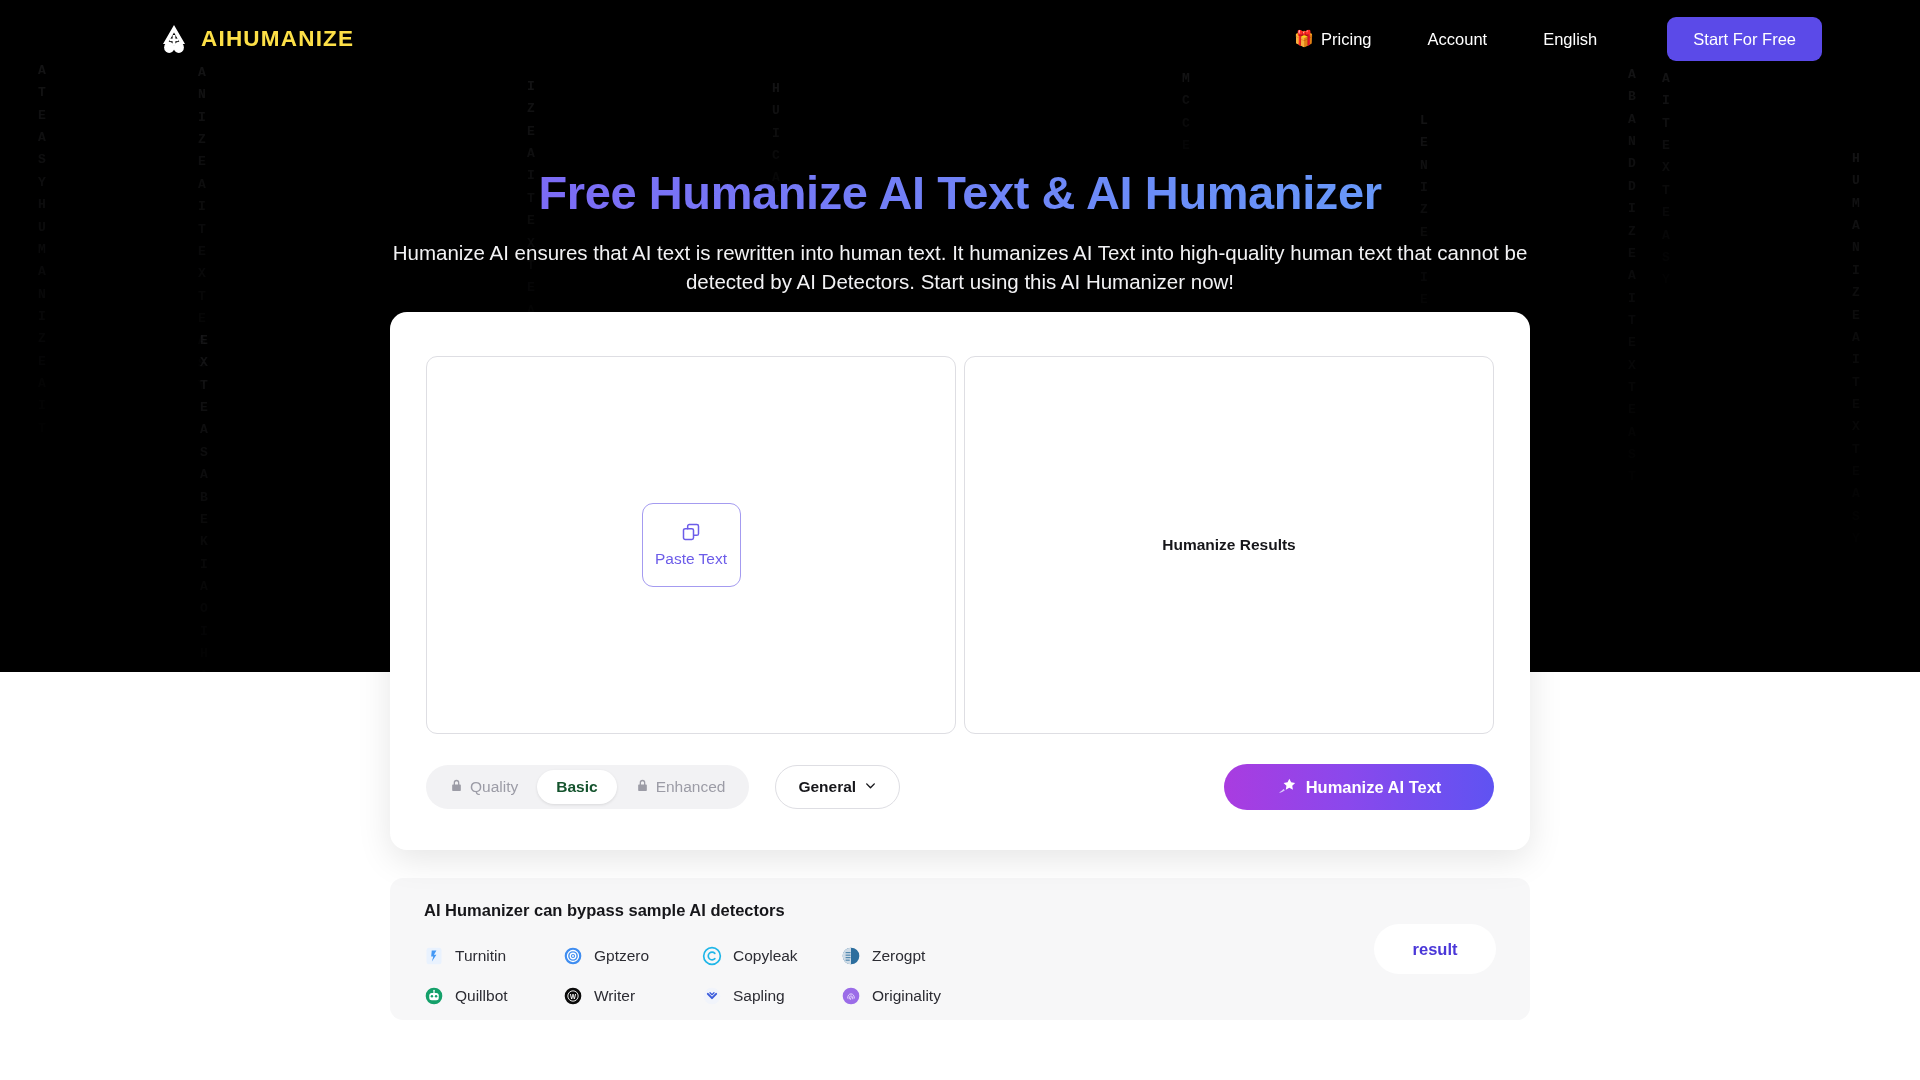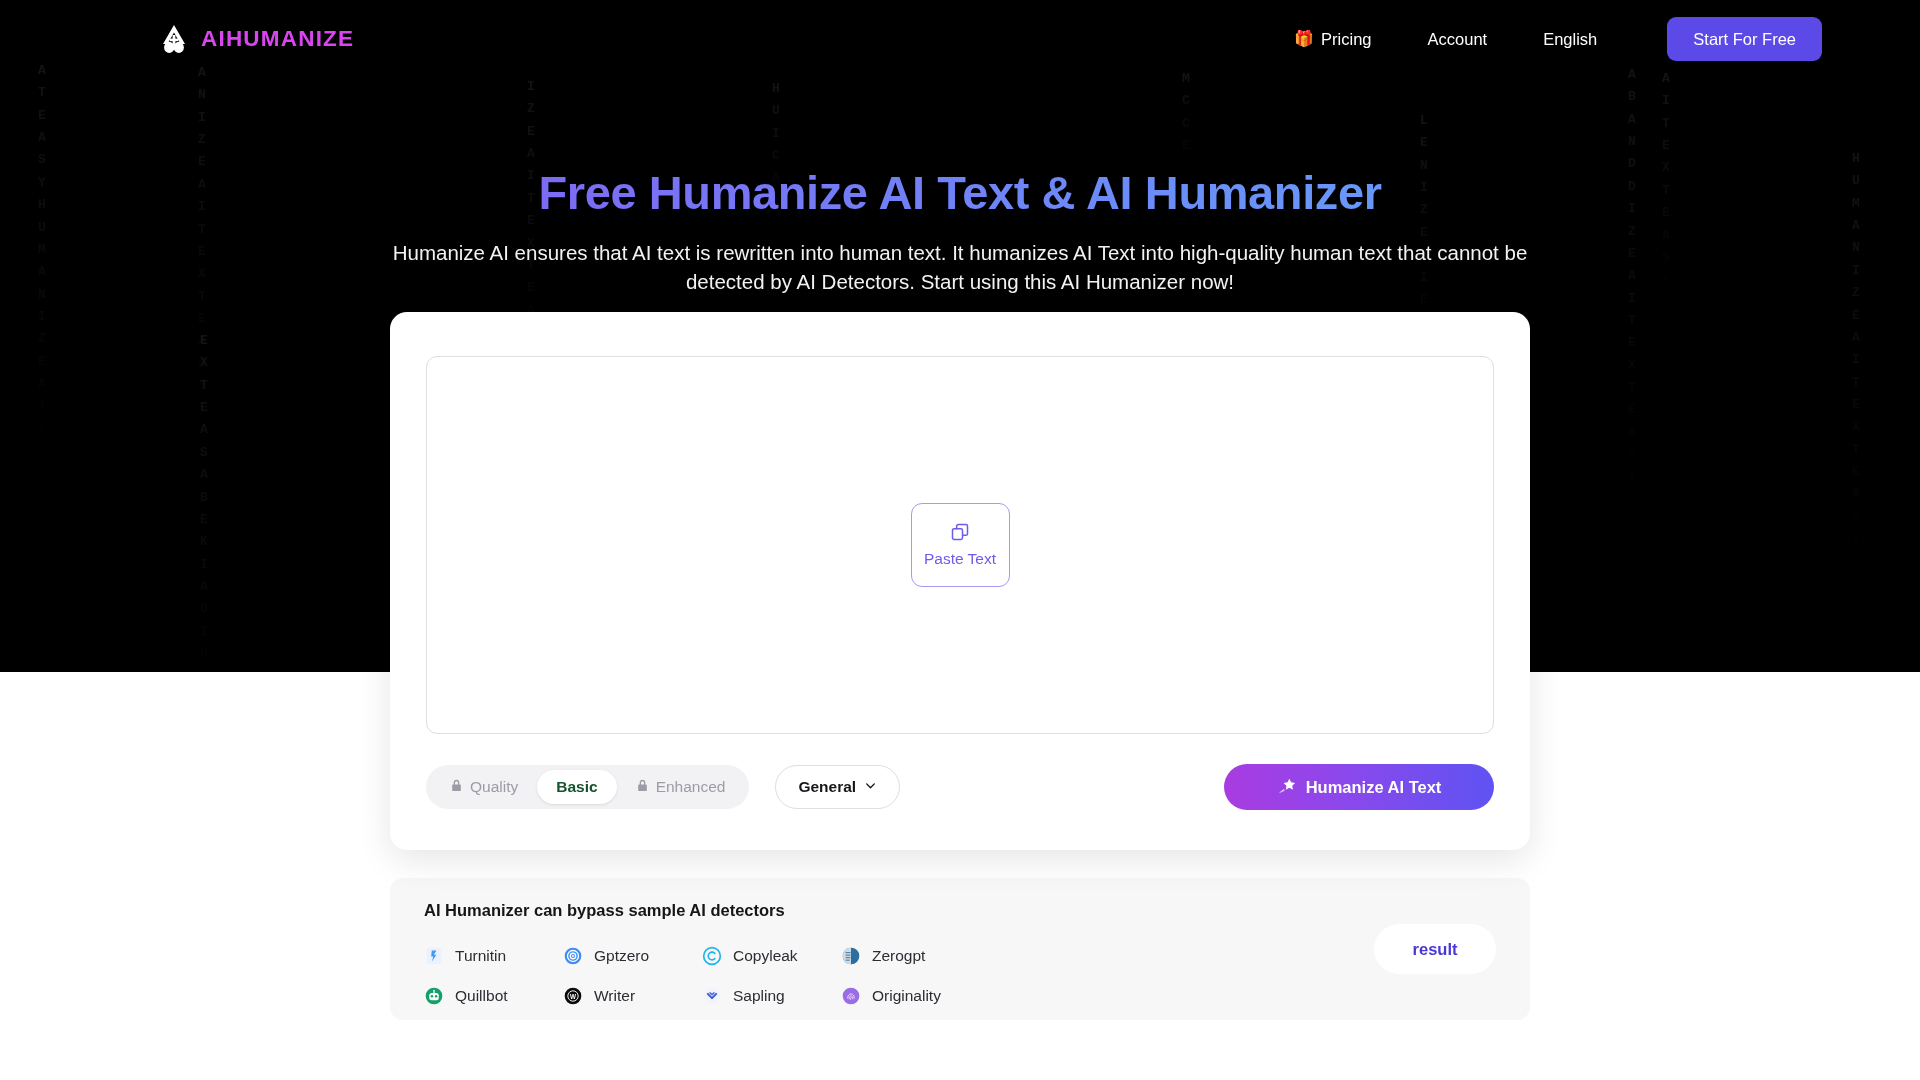--- a/index.html
+++ b/index.html
@@ -47,21 +47,21 @@
     align-items: center;
     padding: 0 98px 0 158px;
   }
   .brand {
     display: flex;
     align-items: center;
     gap: 11px;
   }
   .brand-mark { width: 32px; height: 32px; display: block; }
   .brand-name {
-    color: #d946ef;
+    color: #fde047;
     font-size: 22.5px;
     font-weight: 700;
     letter-spacing: 1.2px;
   }
   .nav-right {
     margin-left: auto;
     display: flex;
     align-items: center;
     gap: 0px;
   }
@@ -495,20 +495,23 @@
               <rect x="3" y="8" width="12" height="13" rx="2"></rect>
               <path d="M8 8V5a2 2 0 0 1 2-2h9a2 2 0 0 1 2 2v9a2 2 0 0 1-2 2h-3"></path>
             </svg>
           </span>
           <span>Paste Text</span>
         </div>
 
       </div>
     </div>
 
+    <div class="pane">
+      <div class="results-label">Humanize Results</div>
+    </div>
   </div>
 
   <div class="controls">
 
     <div class="seg">
       <div class="seg-item">
         <span class="lock-ico">
           <svg width="13" height="15" viewBox="0 0 24 24" fill="#9c9ca6">
             <path d="M12 1.6a5.2 5.2 0 0 0-5.2 5.2V10H5.4A1.4 1.4 0 0 0 4 11.4v9.2A1.4 1.4 0 0 0 5.4 22h13.2a1.4 1.4 0 0 0 1.4-1.4v-9.2A1.4 1.4 0 0 0 18.6 10h-1.4V6.8A5.2 5.2 0 0 0 12 1.6Zm0 2.4a2.8 2.8 0 0 1 2.8 2.8V10H9.2V6.8A2.8 2.8 0 0 1 12 4Z"></path>
           </svg>

